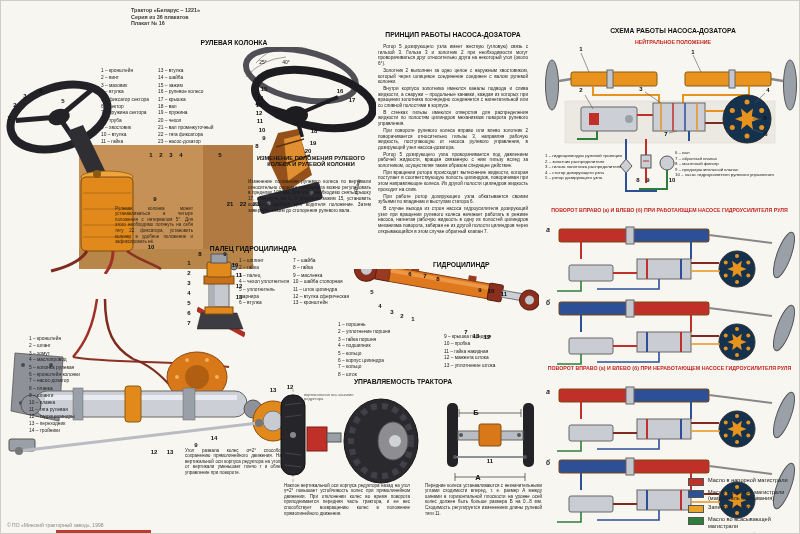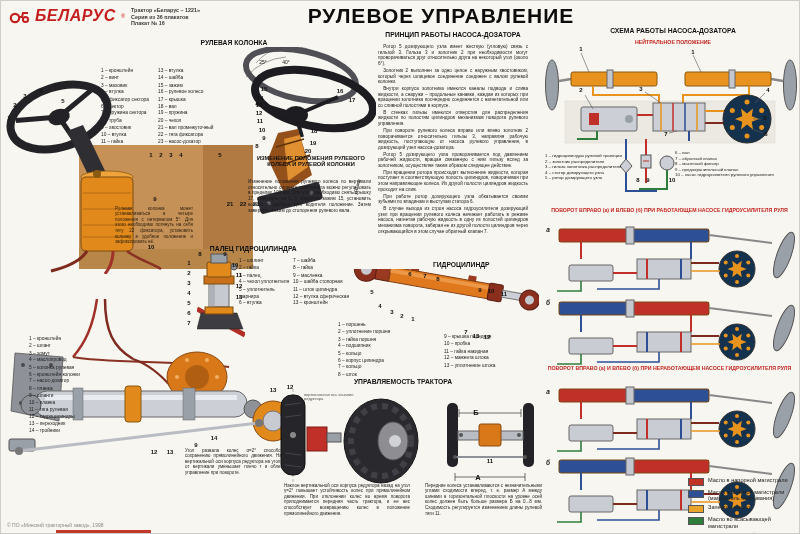--- a/index.html
+++ b/index.html
@@ -31,37 +31,25 @@
   .callout.rot{transform:translate(-50%,-50%) rotate(-72deg);font-weight:normal;font-size:4.8px;}
   .footer-txt{font-size:5px;color:#8a8a86;}
   .axis-note{font-size:5.4px;line-height:6px;color:#555;}
   svg{display:block;}
 </style>
 </head>
 <body>
 
 <div id="poster">
 
-  <div class="abs logo-row" style="left:8px;top:6px;">
-    <span>
-      <svg width="22" height="16" viewBox="0 0 22 16">
-        <circle cx="6" cy="10" r="4.2" fill="none" stroke="#c41f1f" stroke-width="2.2"></circle>
-        <circle cx="16.5" cy="11.5" r="2.6" fill="none" stroke="#c41f1f" stroke-width="2"></circle>
-        <path d="M10 9 H13 L14 5 H19" fill="none" stroke="#c41f1f" stroke-width="2"></path>
-      </svg>
-    </span>
-    <span class="logo-text">БЕЛАРУС</span>
-    <span class="logo-reg">®</span>
-  </div>
   <div class="abs meta" style="left:130px;top:6px;width:120px;">
     <div>Трактор «Беларус – 1221»</div>
     <div>Серия из 36 плакатов</div>
     <div>Плакат № 16</div>
   </div>
-  <div class="abs title" style="left:280px;top:3px;width:320px;">РУЛЕВОЕ УПРАВЛЕНИЕ</div>
 
   <div class="abs t75 h-sec" style="left:183px;top:38px;width:133px;">РУЛЕВАЯ КОЛОНКА</div>
   <div class="abs t75 plist" style="left:100px;top:66px;width:76px;">
       <div class="pl-item">1 – кронштейн</div>
       <div class="pl-item">2 – винт</div>
       <div class="pl-item">3 – маховик</div>
       <div class="pl-item">4 – втулка</div>
       <div class="pl-item">5 – фиксатор сектора</div>
       <div class="pl-item">6 – сектор</div>
       <div class="pl-item">7 – пружина сектора</div>

